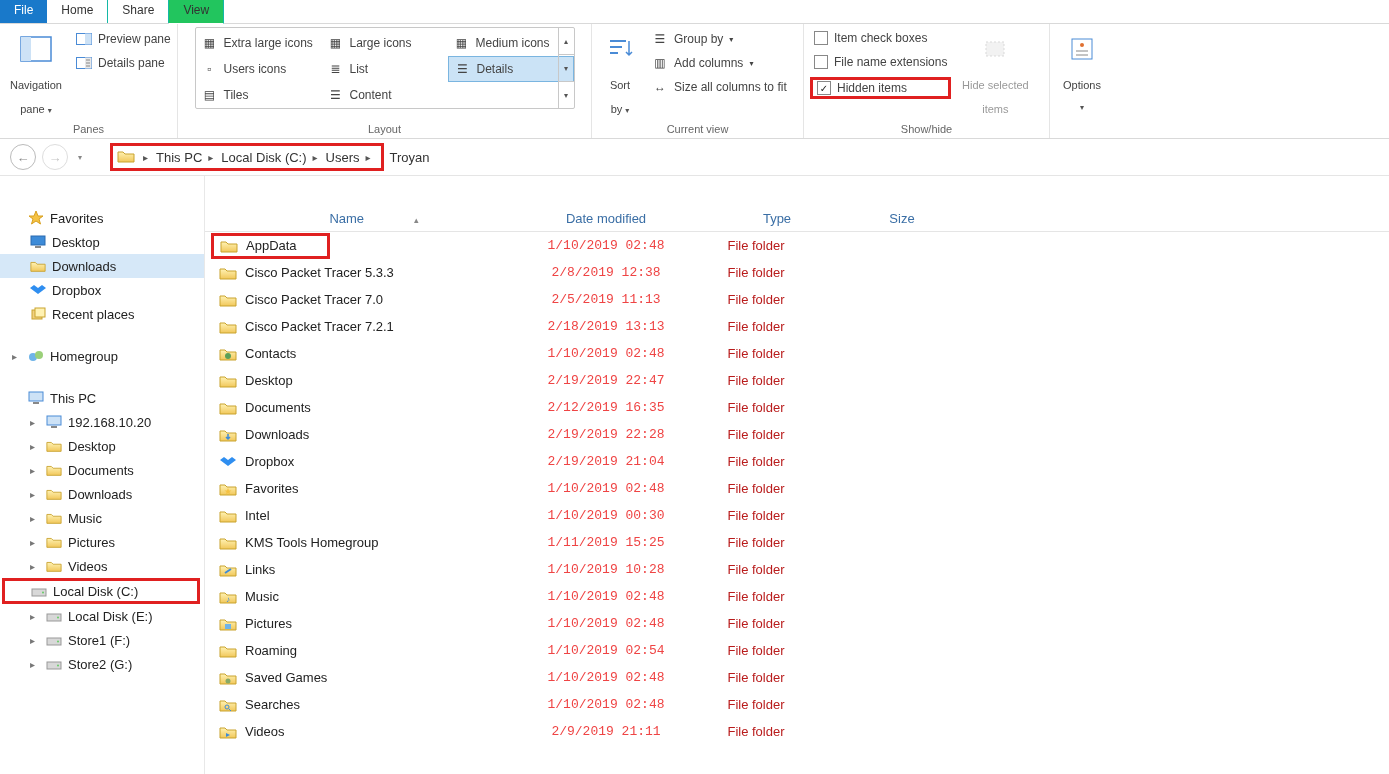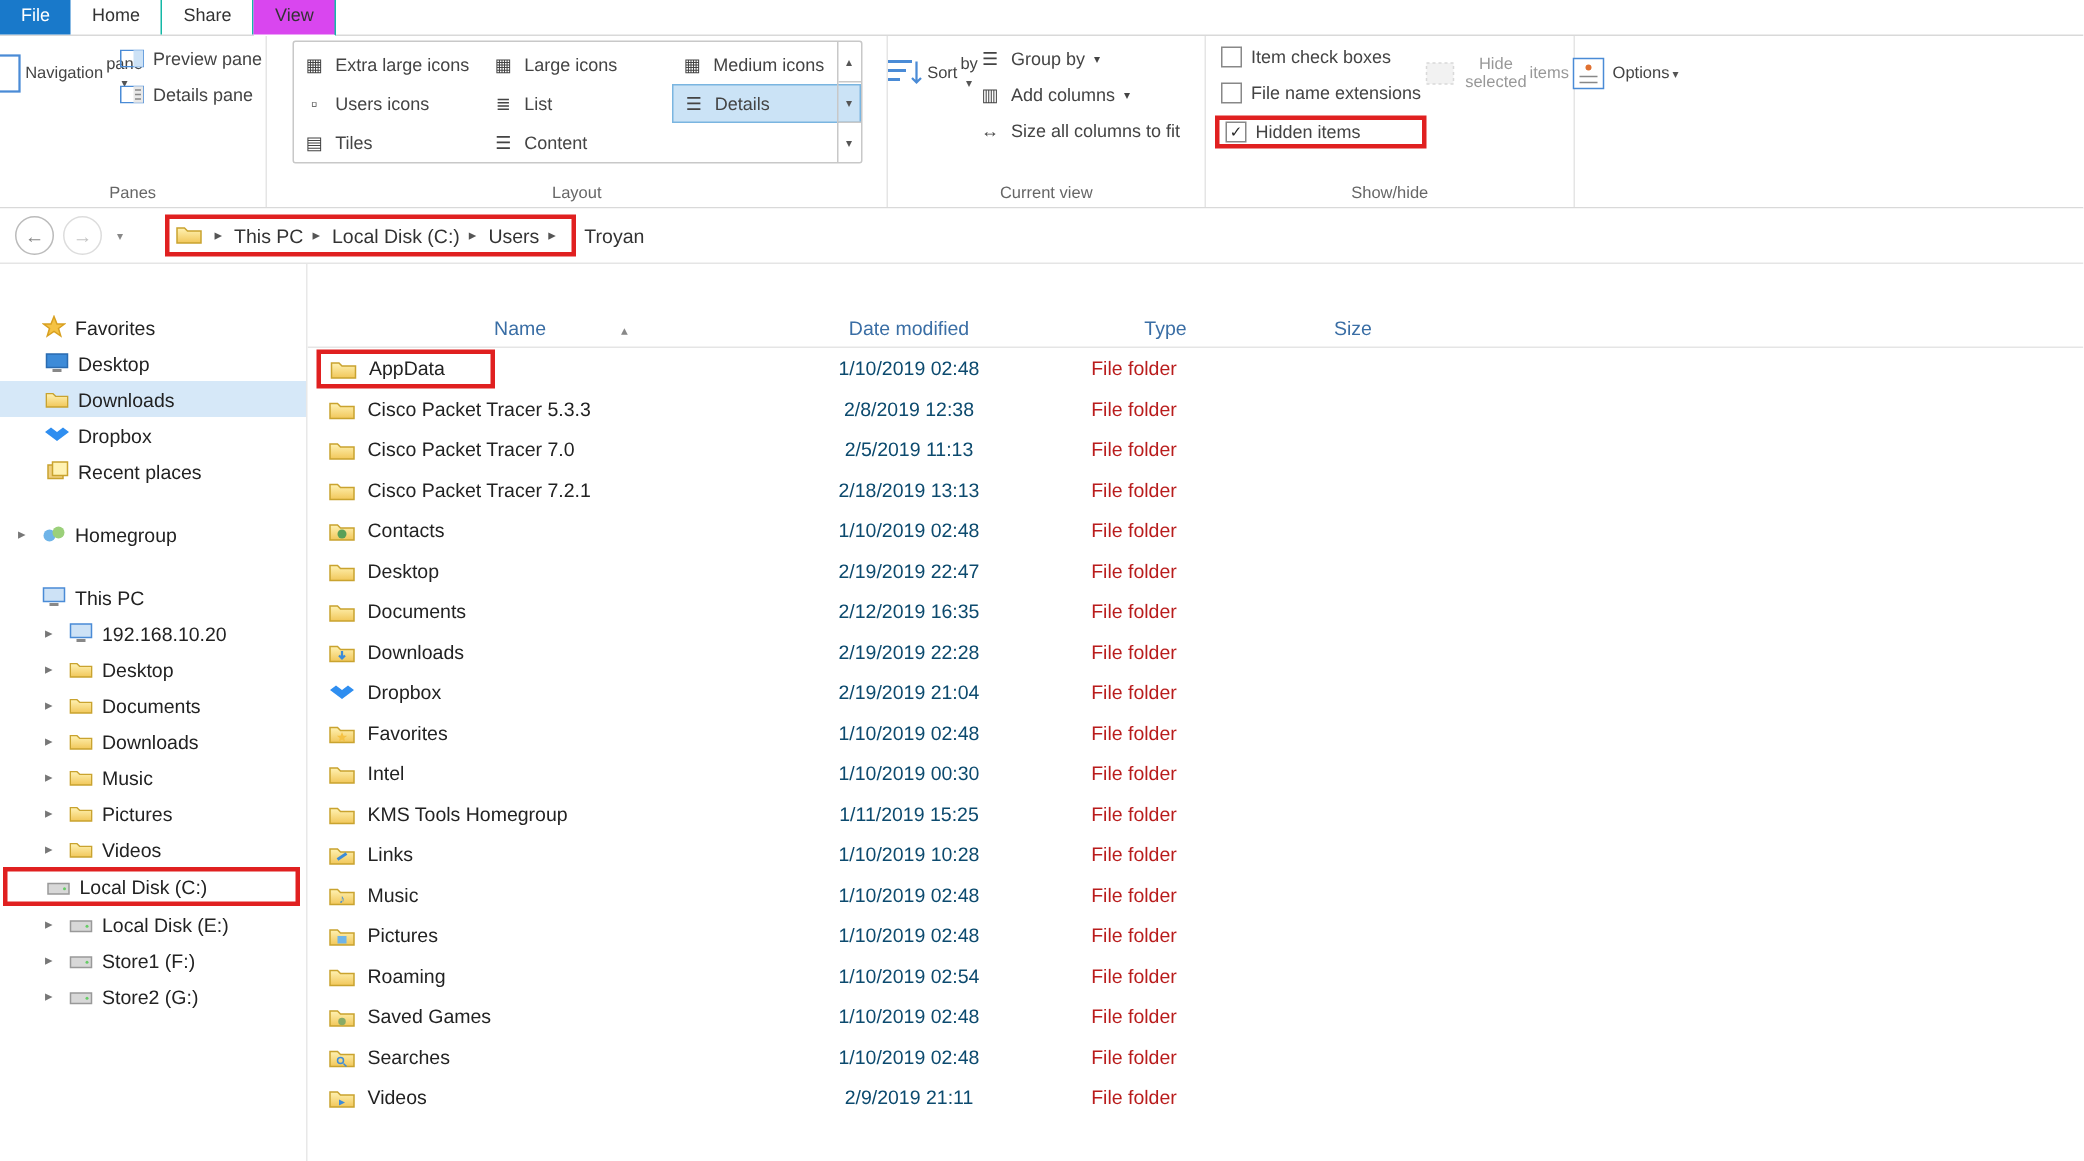--- a/index.html
+++ b/index.html
@@ -2,29 +2,29 @@
 <html><head>
 <meta charset="utf-8">
 <style>
   * { box-sizing: border-box; margin: 0; padding: 0; font-family: "Segoe UI", Tahoma, sans-serif; }
   body { background: #fff; font-size: 12px; color: #333; width: 1389px; height: 774px; overflow: hidden; }
 
   
   .tabs { display: flex; height: 24px; border-bottom: 1px solid #d9d9d9; }
   .tab { padding: 3px 14px; font-size: 12px; border-right: 1px solid #14b8a6; cursor: pointer; }
   .tab.file { background: #1979ca; color: #fff; border-right: none; }
-  .tab.active { background: #d946ef; border-bottom: 1px solid #fff; margin-bottom: -1px; }
+  .tab.active { background: #22c55e; border-bottom: 1px solid #fff; margin-bottom: -1px; }
 
   
   .ribbon { display: flex; background: #fff; border-bottom: 1px solid #d9d9d9; height: 115px; }
   .ribbon-group { border-right: 1px solid #e5e5e5; display: flex; flex-direction: column; justify-content: space-between; padding: 3px 6px 2px 6px; }
   .ribbon-group-label { text-align: center; font-size: 11px; color: #666; padding: 2px 0 1px 0; }
   .ribbon-body { flex: 1; display: flex; align-items: flex-start; gap: 6px; }
 
-  .big-btn { display: flex; flex-direction: row; align-items: center; justify-content: center; width: 64px; padding: 4px 4px; cursor: pointer; font-size: 11px; color: #444; text-align: center; gap: 2px; }
+  .big-btn { display: flex; flex-direction: column; align-items: center; justify-content: center; width: 64px; padding: 4px 4px; cursor: pointer; font-size: 11px; color: #444; text-align: center; gap: 12px; }
   .big-btn .big-icon { width: 36px; height: 36px; display: flex; align-items: center; justify-content: center; }
   .big-btn .caret { font-size: 8px; color: #555; }
 
   .small-btn-col { display: flex; flex-direction: column; gap: 4px; padding-top: 2px; }
   .small-btn { display: flex; align-items: center; gap: 6px; padding: 2px 4px; cursor: pointer; font-size: 12px; color: #444; white-space: nowrap; }
   .small-btn .sicon { width: 16px; height: 16px; display: inline-flex; align-items: center; justify-content: center; }
   .chk { width: 14px; height: 14px; border: 1px solid #888; display: inline-flex; align-items: center; justify-content: center; font-size: 10px; color: #222; }
 
   .layout-grid { display: grid; grid-template-columns: repeat(3, 126px); grid-template-rows: repeat(3, 26px); gap: 0px; padding-top: 2px; position: relative; border:1px solid #c8c8c8; border-radius:2px;}
   .layout-item { display: flex; align-items: center; gap: 6px; padding: 2px 6px; font-size: 12px; color: #444; cursor: pointer; }
@@ -60,21 +60,21 @@
   .listing { flex: 1; overflow: hidden; text-align: center; }
   .list-header { display: flex; border-bottom: 1px solid #e5e5e5; height: 26px; align-items: center; font-size: 13px; color: #3a6ea5; margin-top:30px;}
   .col-name { width: 326px; padding-left: 12px; }
   .col-date { width: 150px; }
   .col-type { width: 150px; margin-left: 21px; }
   .col-size { width: 100px; }
   .list-header .sort { font-size:9px; color:#888; padding-left:50px;}
   .row { display: flex; align-items: center; height: 27px; font-size: 13px; color: #222; padding-left:0; cursor:pointer;}
   .row .cell-name { width: 326px; display: flex; align-items: center; gap: 8px; padding-left: 14px; }
   .row .ficon { width:18px; height:18px; display:inline-flex; align-items:center; justify-content:center;}
-  .row .cell-date { width: 150px; color:#0c4a6e;}
+  .row .cell-date { width: 150px; color:#ef4444;font-family:Liberation Mono, monospace;}
   .row .cell-type { width: 150px; color:#b91c1c;}
   .row .cell-size { width: 100px; color:#555; text-align:right; padding-right:12px;}
 
   
   .folder-svg { width:18px; height:14px; }
   .star-svg { width:16px; height:16px; }
 </style>
 </head>
 <body>
 

